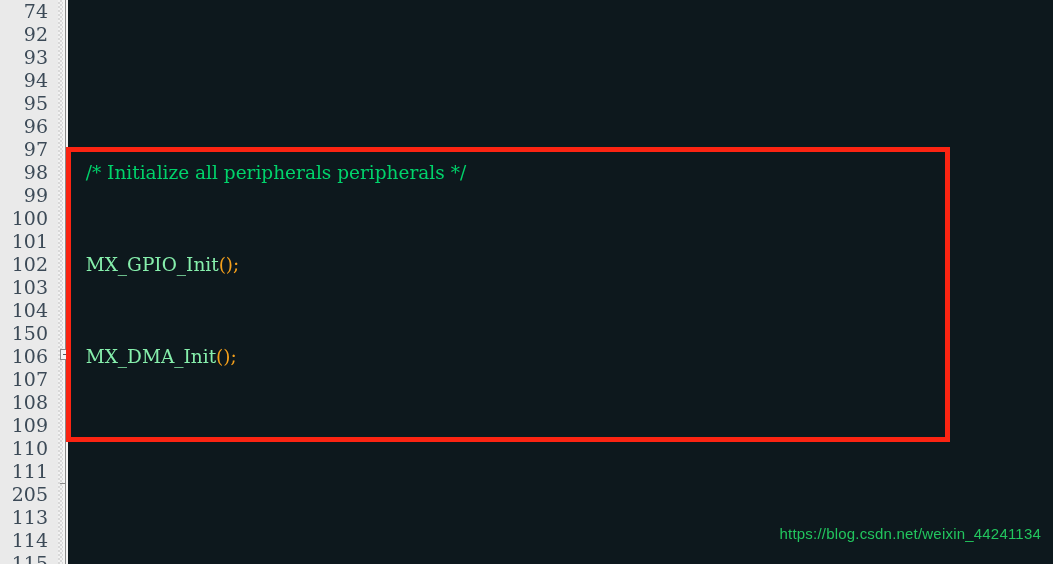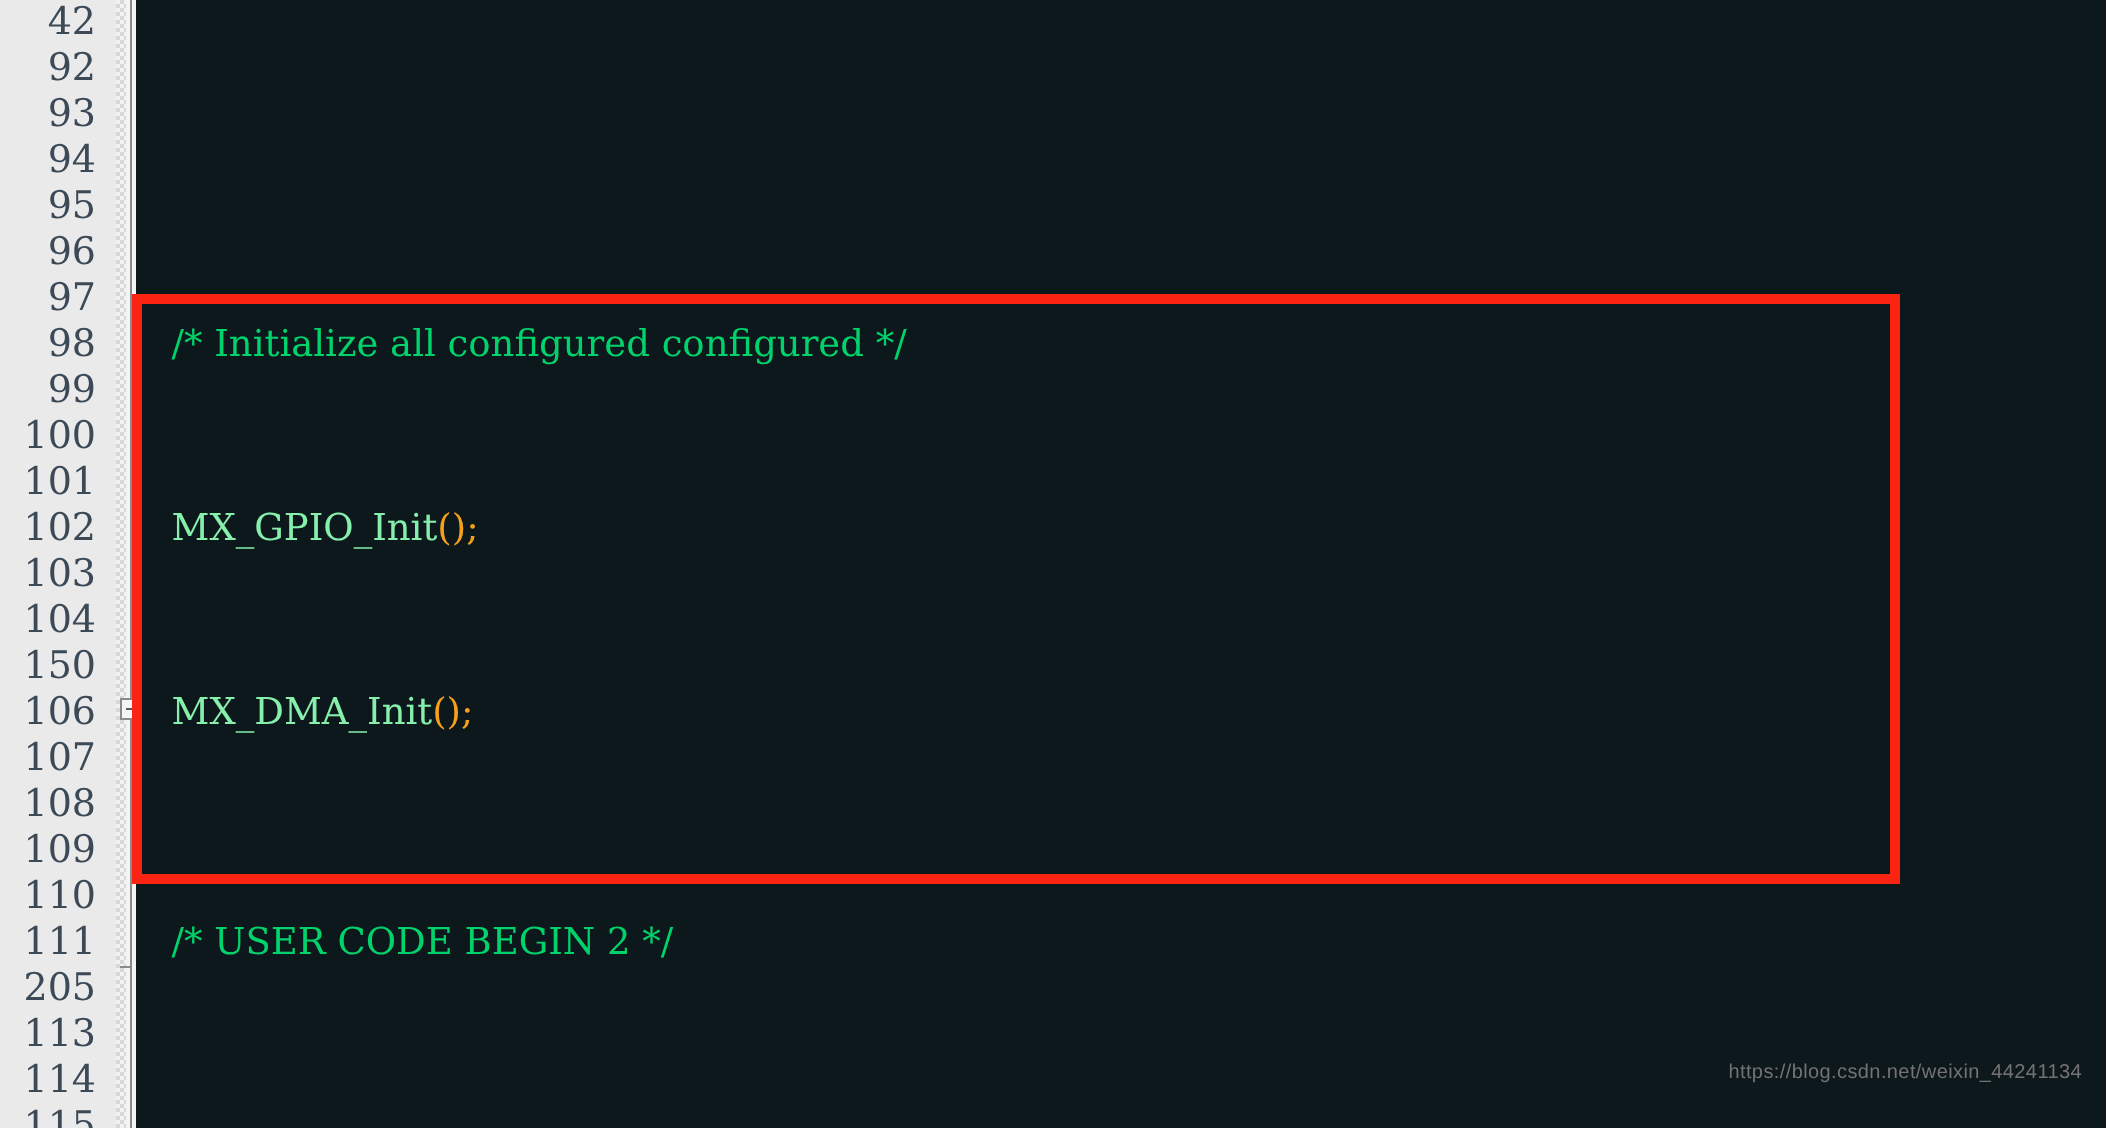--- a/index.html
+++ b/index.html
@@ -138,38 +138,38 @@
     pointer-events: none;
   }
 
   
   .watermark {
     position: absolute;
     right: 12px;
     bottom: 22px;
     z-index: 9;
     font-family: "Liberation Sans", "DejaVu Sans", sans-serif;
-    font-size: 10px;
-    color: #737373;
+    font-size: 15px;
+    color: #22c55e;
     letter-spacing: 0.2px;
     white-space: nowrap;
     margin-top: 24px;
   }
 </style>
 </head>
 <body>
 
 <div id="app">
 
   <div class="gutter"></div>
   <div class="gutter-hatch"></div>
   <div class="gutter-sep"></div>
 
   <div class="linenos">
-    <div class="lineno">42</div>
+    <div class="lineno">74</div>
     <div class="lineno">92</div>
     <div class="lineno">93</div>
     <div class="lineno">94</div>
     <div class="lineno">95</div>
     <div class="lineno">96</div>
     <div class="lineno">97</div>
     <div class="lineno">98</div>
     <div class="lineno">99</div>
     <div class="lineno">100</div>
     <div class="lineno">101</div>
@@ -191,28 +191,27 @@
 
   <div class="fold-vline" style="top:0px;height:345px;"></div>
   <div class="fold-vline" style="top:345px;height:219px;"></div>
   <div class="fold-box" style="left:60px;top:349px;"></div>
   <div class="fold-tick" style="left:60px;top:483px;"></div>
 
   <div class="code">
 
     <div class="cl"></div>
 
-    <div class="cl"><span class="cmt">  /* Initialize all configured configured */</span></div>
+    <div class="cl"><span class="cmt">  /* Initialize all peripherals peripherals */</span></div>
 
     <div class="cl"><span class="id">  MX_GPIO_Init</span><span class="pun">();</span></div>
 
     <div class="cl"><span class="id">  MX_DMA_Init</span><span class="pun">();</span></div>
 
 
-    <div class="cl"><span class="cmt">  /* USER CODE BEGIN 2 */</span></div>
 
     
 
     
 
     
 
     
 
     

